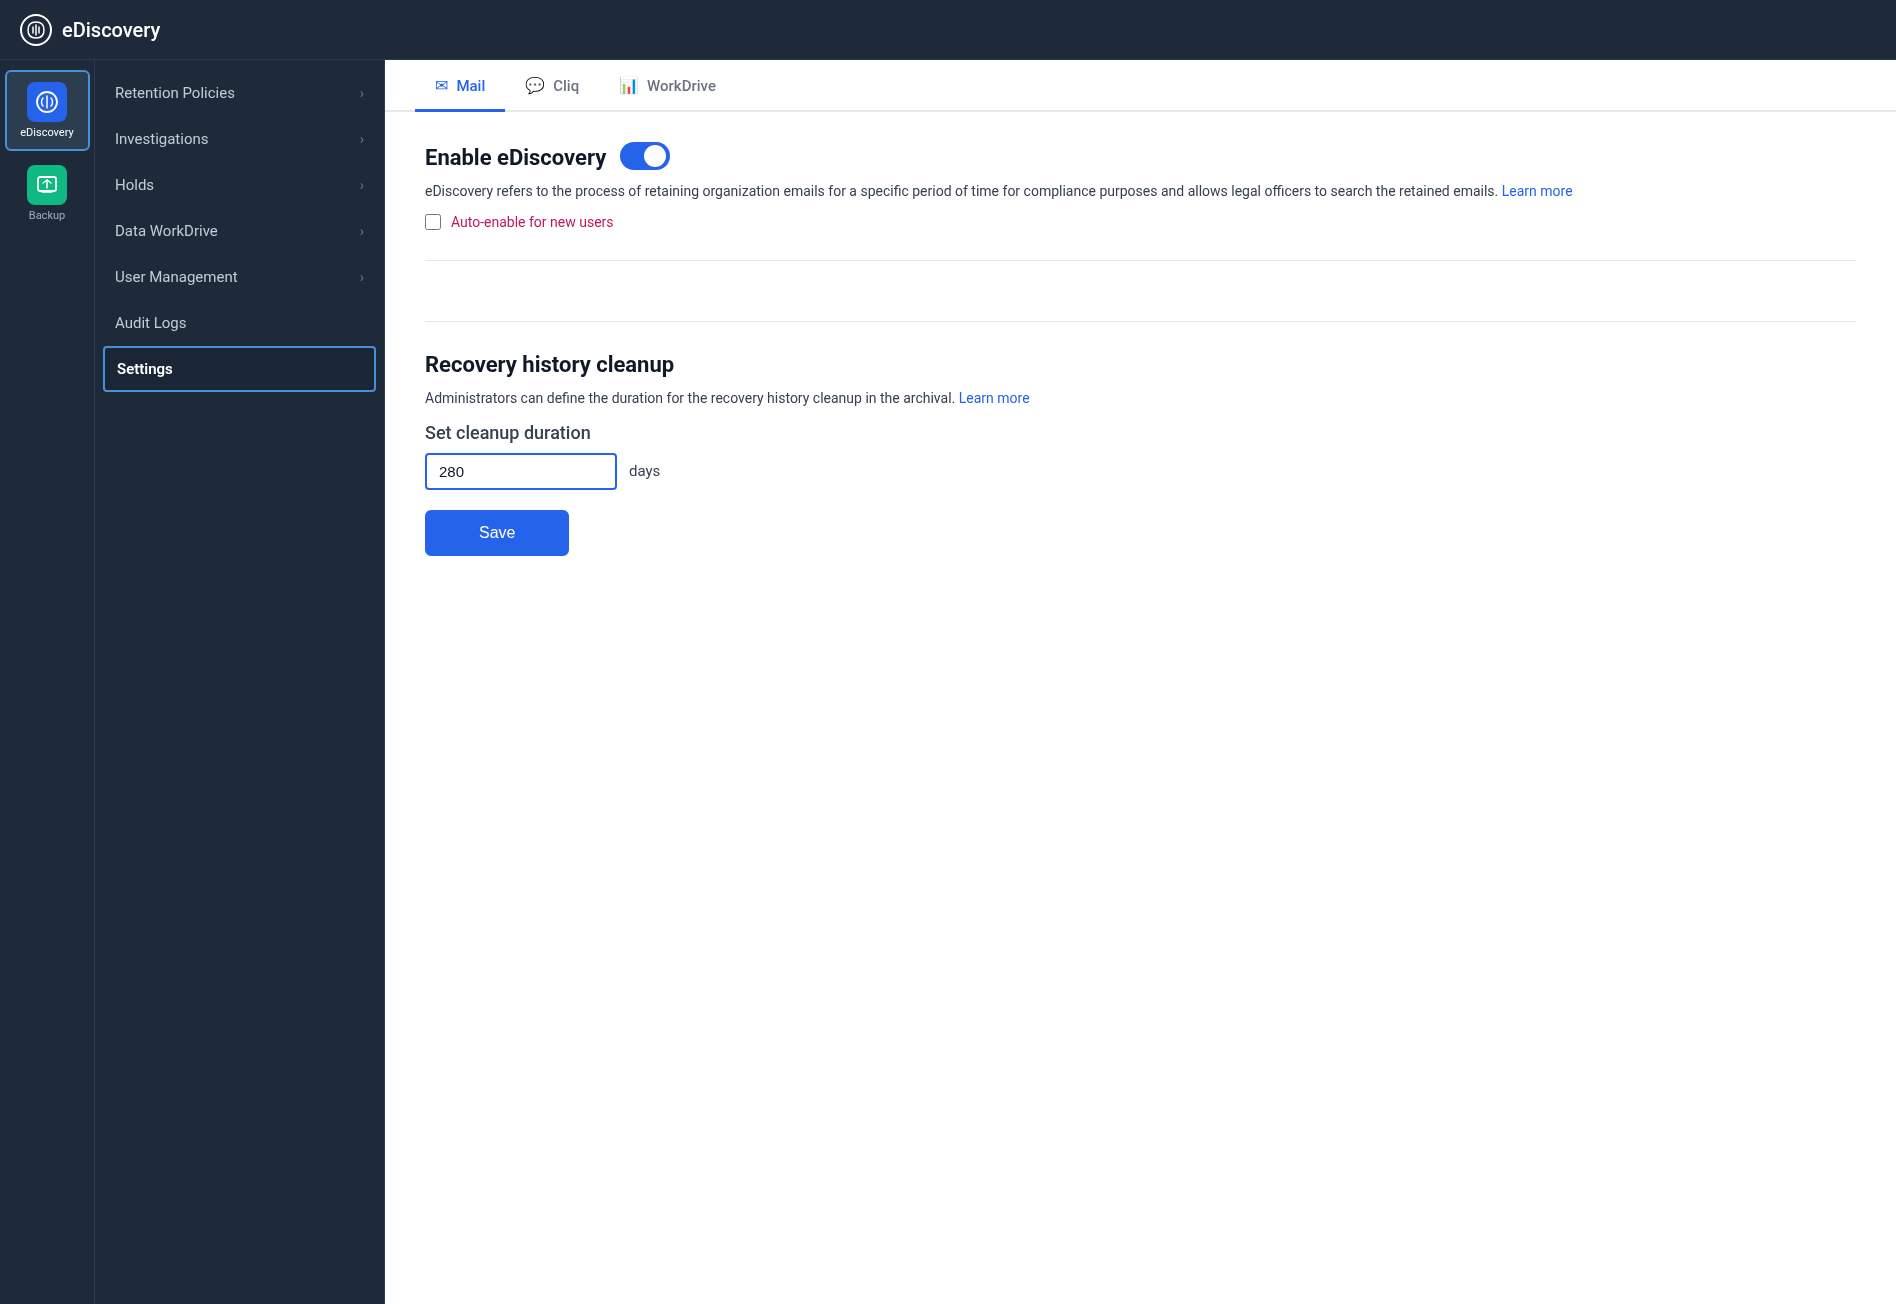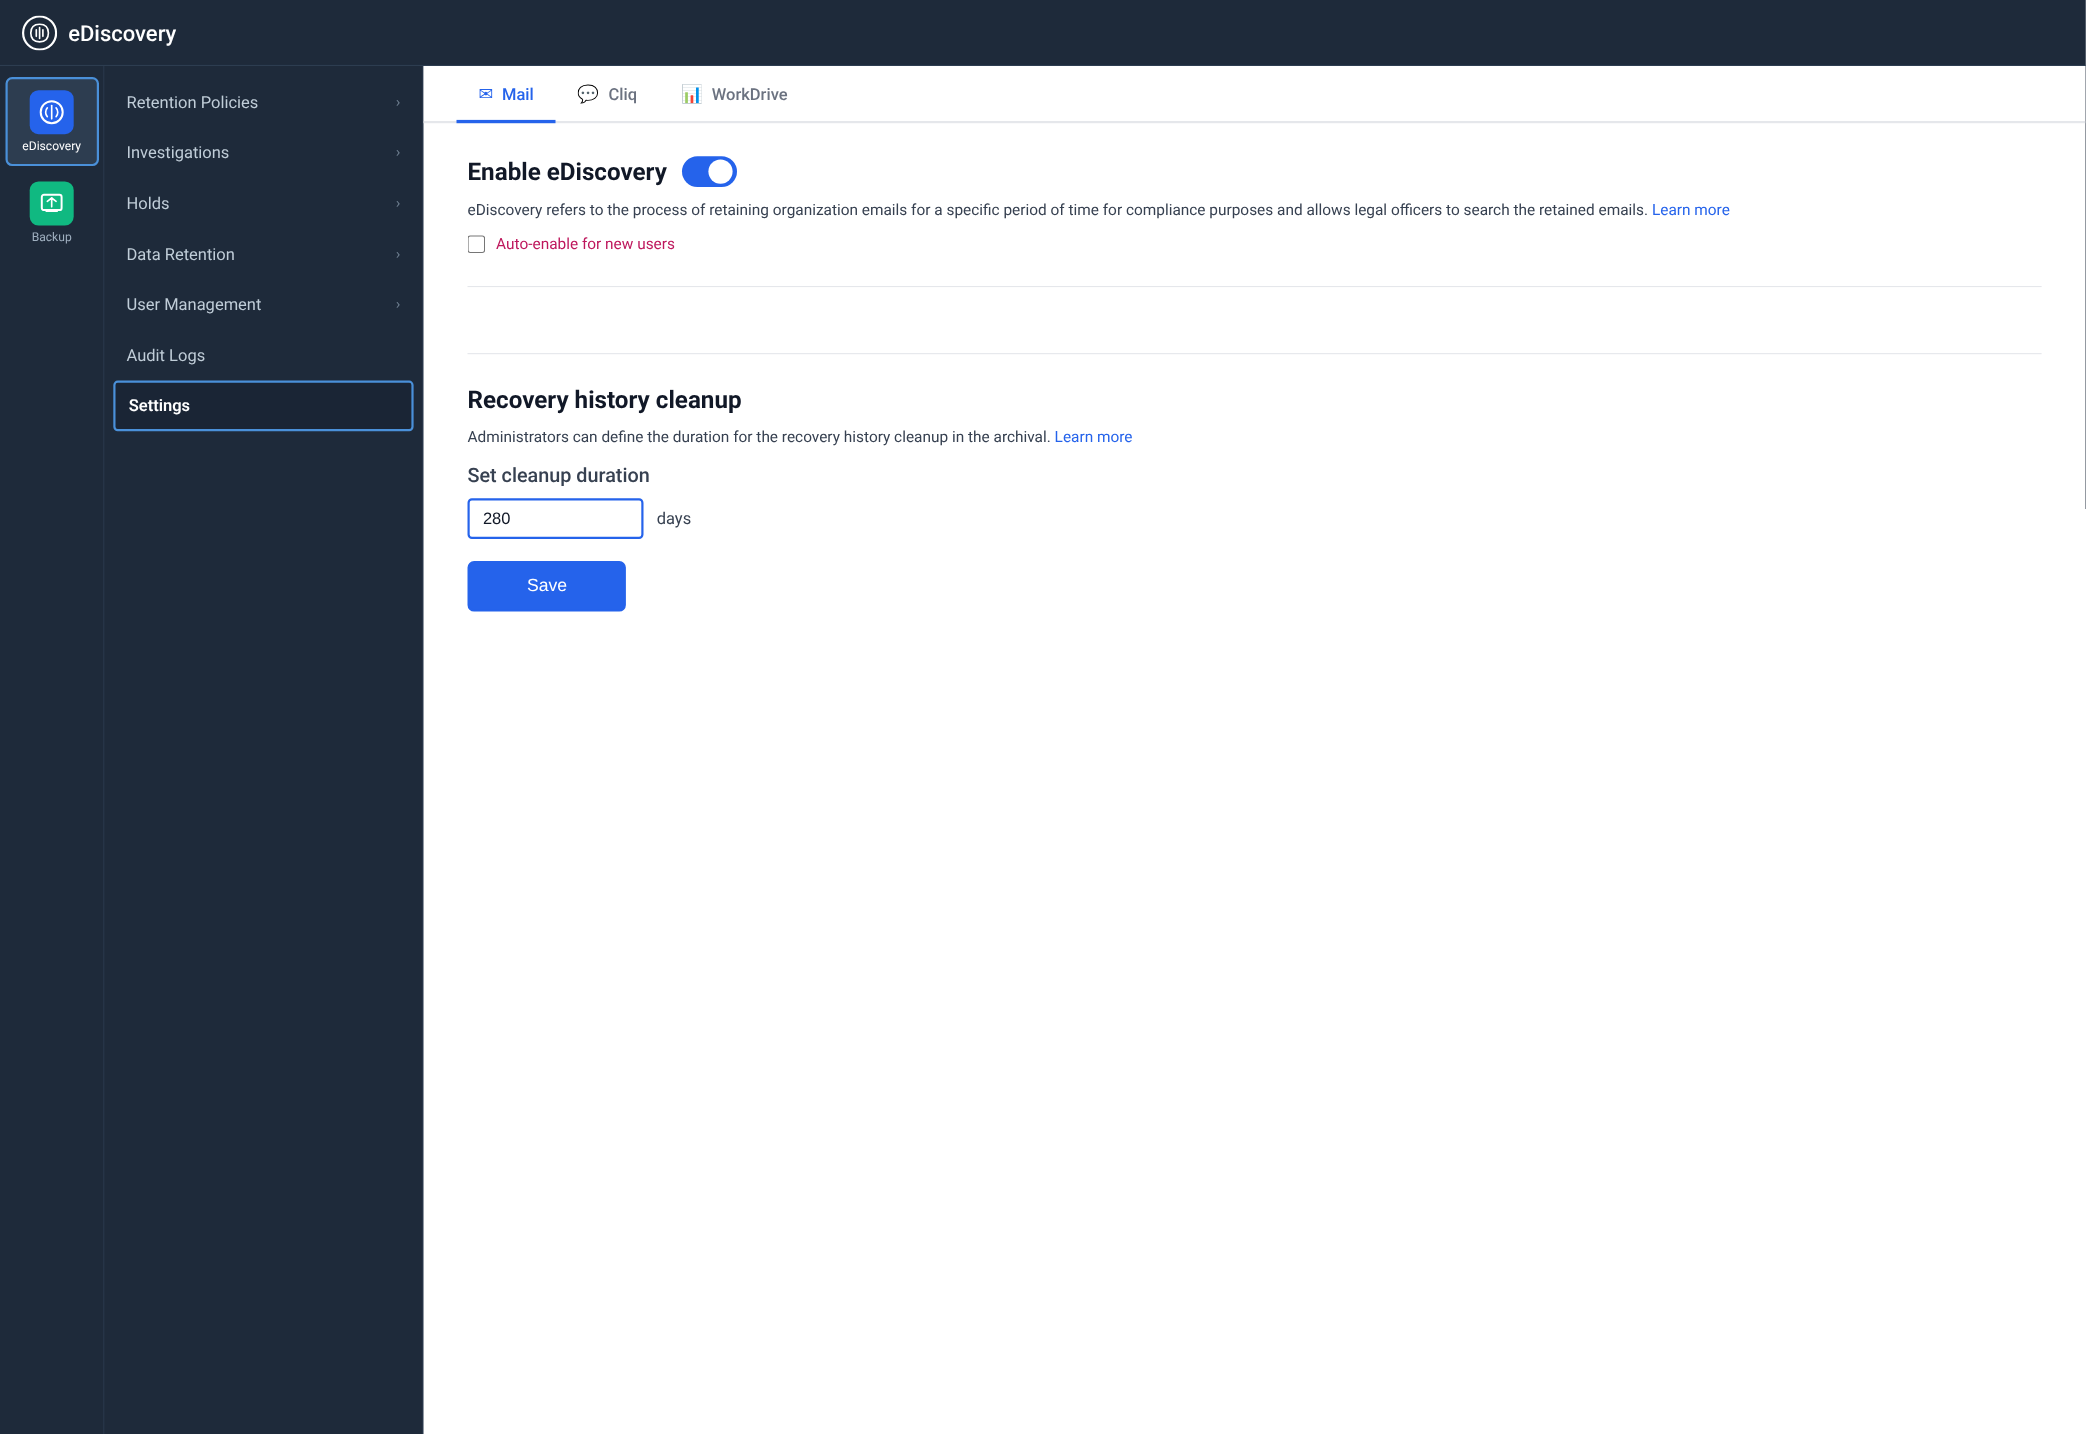--- a/index.html
+++ b/index.html
@@ -255,21 +255,21 @@
       color: #374151;
       margin-bottom: 10px;
       font-weight: 500;
     }
     .duration-row {
       display: flex;
       align-items: center;
       gap: 12px;
     }
     .duration-input {
-      width: 160px;
+      width: 192px;
       padding: 8px 12px;
       border: 2px solid #2563eb;
       border-radius: 4px;
       font-size: 15px;
       color: #111827;
       outline: none;
     }
     .duration-unit {
       font-size: 15px;
       color: #374151;
@@ -335,21 +335,21 @@
     </div>
     <div class="nav-item">
       <span>Investigations</span>
       <span class="chevron">›</span>
     </div>
     <div class="nav-item">
       <span>Holds</span>
       <span class="chevron">›</span>
     </div>
     <div class="nav-item">
-      <span>Data Retention</span>
+      <span>Data WorkDrive</span>
       <span class="chevron">›</span>
     </div>
     <div class="nav-item">
       <span>User Management</span>
       <span class="chevron">›</span>
     </div>
     <div class="nav-item">
       <span>Audit Logs</span>
     </div>
     <div class="nav-item active">

